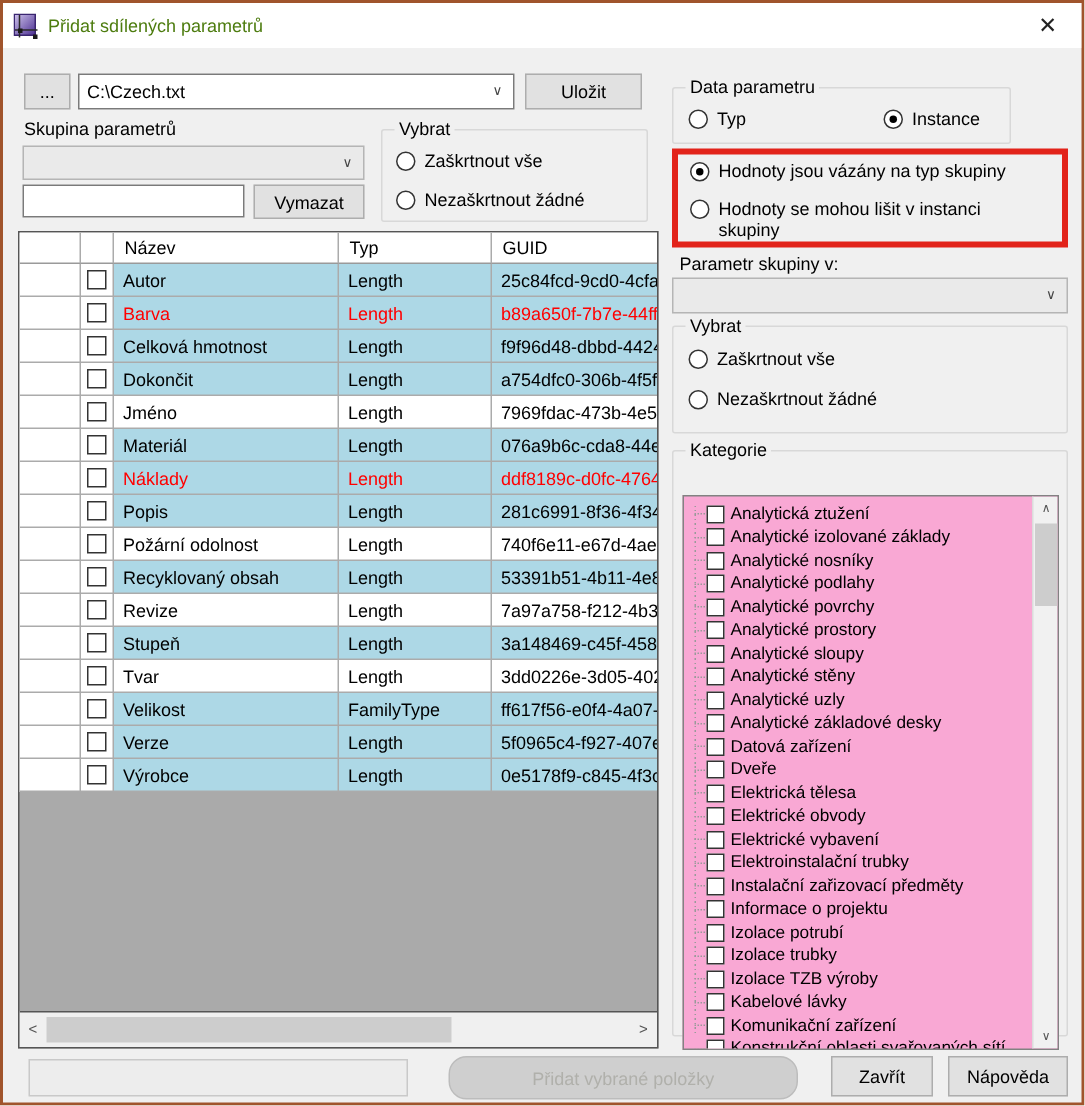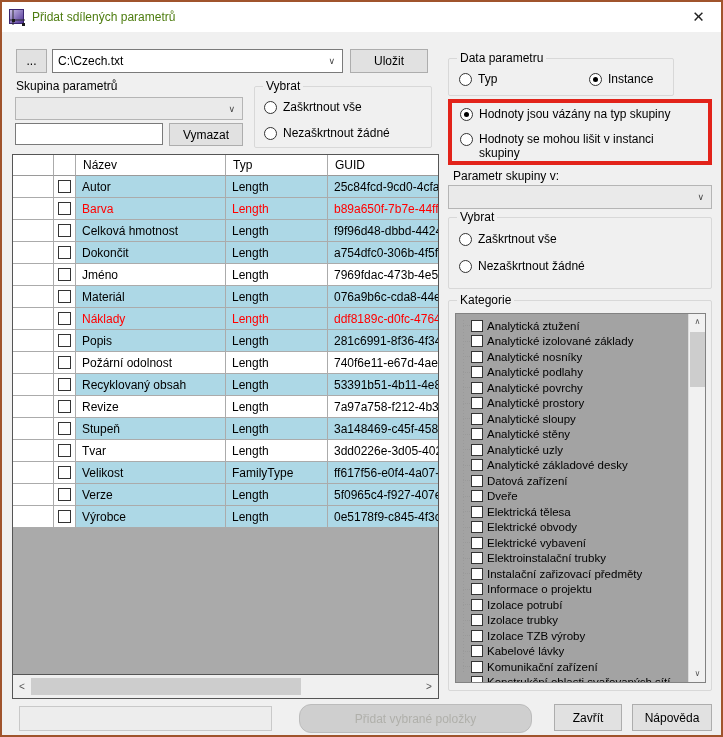--- a/index.html
+++ b/index.html
@@ -81,22 +81,22 @@
   }
   .hs-arrow { width:18px; text-align:center; font-size:10px; color:#555; cursor:pointer; }
   .hs-thumb { position:absolute; left:18px; width:270px; top:3px; bottom:3px; background:#cdcdcd; }
   
   .annotation {
     position:absolute; left:446px; top:97px; width:264px; height:66px;
     border:4px solid #e2231a; z-index:10; pointer-events:none;
   }
   
   .listbox {
-    position:absolute; left:453px; top:311px; width:251px; height:370px;
-    background:#a3a3a3; border:1px solid #828282; overflow:hidden;
+    position:absolute; left:453px; top:328px; width:251px; height:370px;
+    background:#f9a8d4; border:1px solid #828282; overflow:hidden;
   }
   .list-items { position:absolute; left:0; top:4px; right:17px; bottom:0; overflow:hidden; }
   .list-items::before {
     content:""; position:absolute; left:7px; top:2px; bottom:10px; width:1px;
     background:repeating-linear-gradient(to bottom,#9a9a9a 0 1px,transparent 1px 3px);
   }
   .citem { display:flex; align-items:center; height:15.5px; padding-left:7px; cursor:pointer; }
   .citem .guide { width:7px; height:0; border-bottom:1px dotted #9a9a9a; margin-right:1px; }
   .citem .cbox { width:12px; height:12px; flex:0 0 12px; }
   .citem .clabel { font-size:11.5px; margin-left:4px; white-space:nowrap; }

